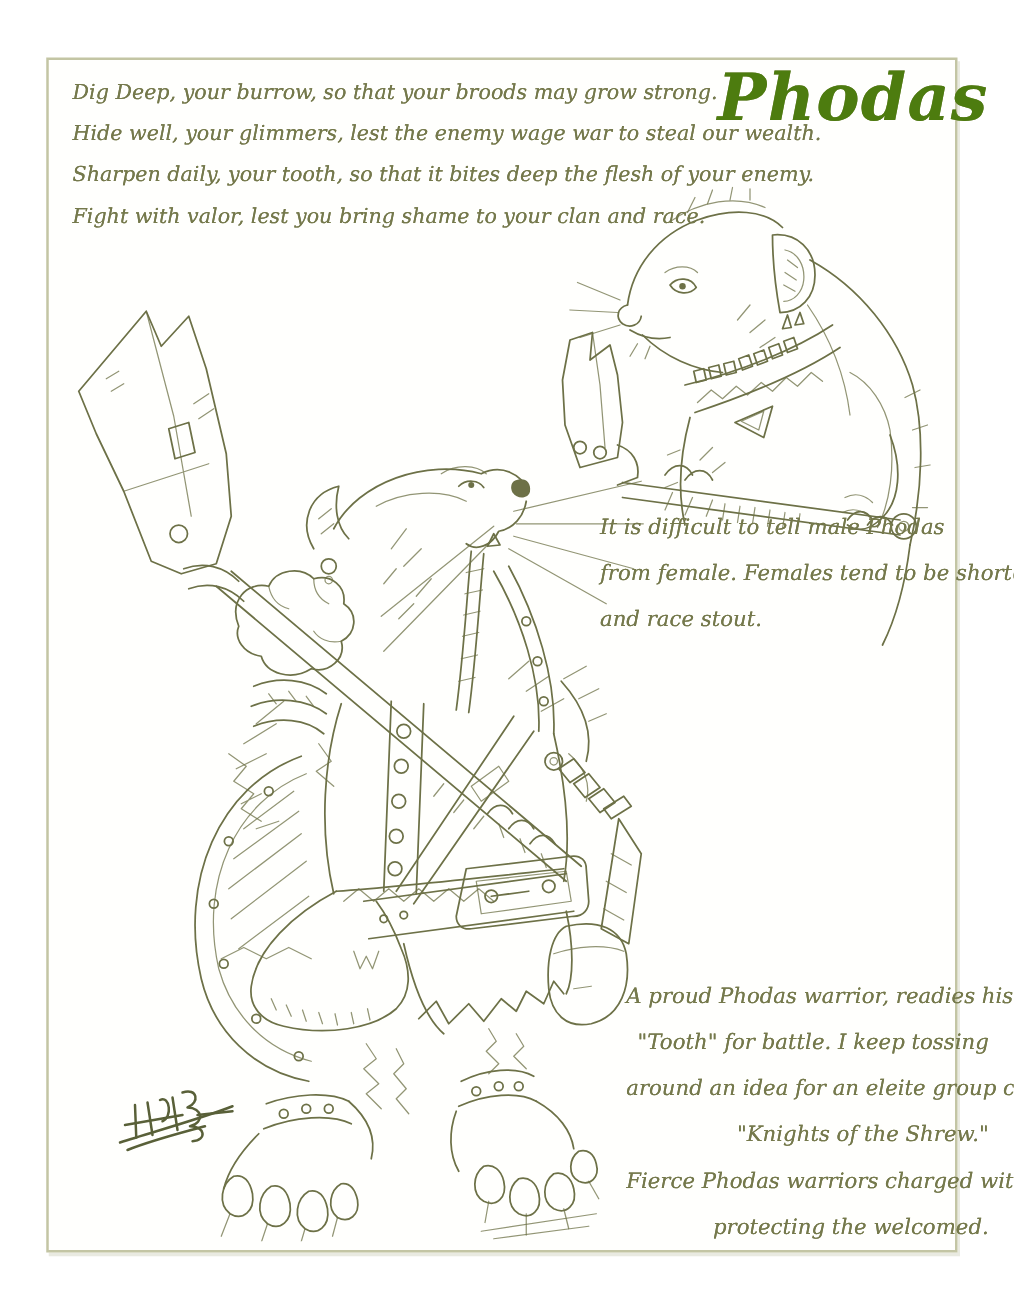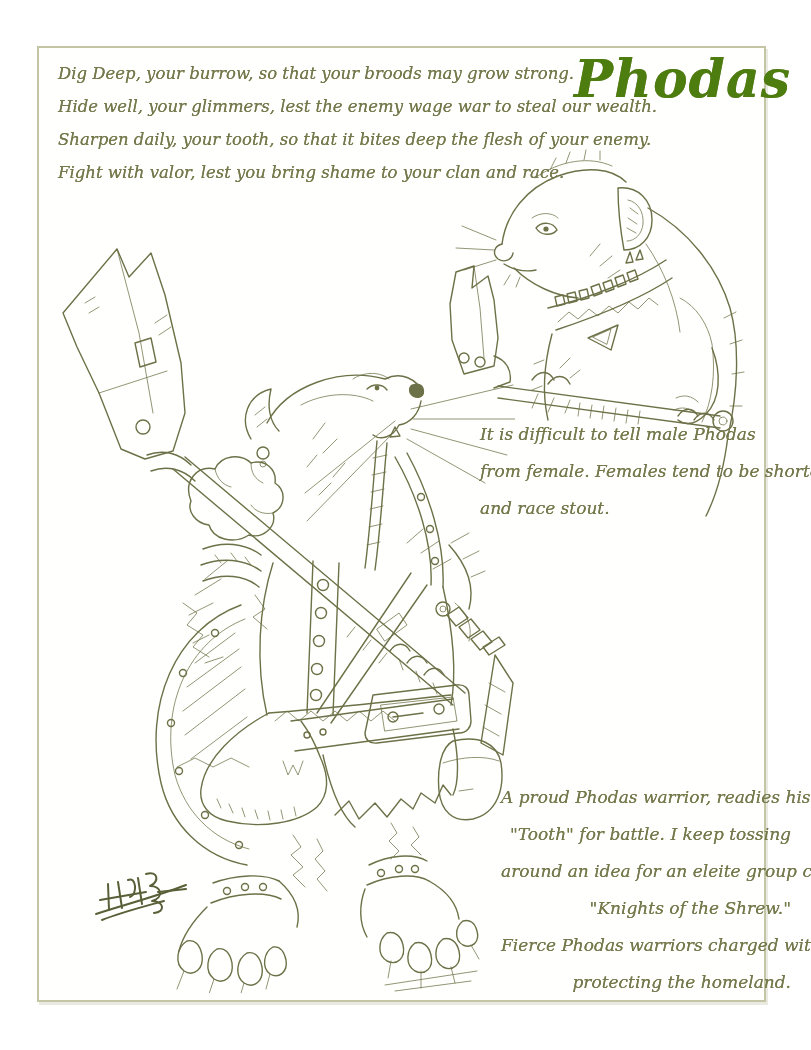--- a/index.html
+++ b/index.html
@@ -16,21 +16,21 @@
   .creed{
     position:absolute;left:58px;top:57px;width:490px;
     font-size:16.5px;line-height:33px;white-space:nowrap;z-index:3;
   }
   .title{
     position:absolute;left:562px;top:48px;width:205px;text-align:center;
     color:#4d7c0f;font-size:52px;font-weight:bold;font-style:italic;
     letter-spacing:1px;z-index:3;text-shadow:0 0 .5px #8a8e5b;margin-left:12px;
   }
   .caption{position:absolute;font-size:17px;line-height:37px;white-space:nowrap;z-index:3;}
-  .caption-gender{left:480px;top:416px;width:295px;}
+  .caption-gender{left:480px;top:404px;width:295px;}
   .caption-warrior{left:501px;top:779px;width:290px;text-align:right;}
   .sketch{position:absolute;z-index:1;}
   .sketch path,.sketch circle,.sketch polyline,.sketch line,.sketch ellipse{
     fill:none;stroke:#6d7147;stroke-width:1.4;stroke-linecap:round;stroke-linejoin:round;
   }
   .sketch .fillink{fill:#6d7147;stroke:none;}
   .sketch .lt{stroke-width:1;opacity:.75;}
   .sig path{stroke:#596038;stroke-width:2;}
 </style>
 </head>
@@ -245,21 +245,21 @@
     <div>from female.  Females tend to be shorter</div>
     <div>and race stout.</div>
   </div>
 
   <div class="caption caption-warrior ink-text">
     <div>A proud Phodas warrior, readies his</div>
     <div>"Tooth" for battle.  I keep tossing</div>
     <div>around an idea for an eleite group called</div>
     <div>"Knights of the Shrew."</div>
     <div>Fierce Phodas warriors charged with</div>
-    <div>protecting the homeland.</div>
+    <div>protecting the welcomed.</div>
   </div>
 
   <svg class="sketch sig" style="left:88px;top:852px;" width="120" height="75" viewBox="0 0 120 75">
     <path d="M12,48 L58,40"></path>
     <path d="M20,32 L21,58"></path>
     <path d="M30,30 L34,56"></path>
     <path d="M40,28 C48,24 50,42 42,45"></path>
     <path d="M50,26 L54,52"></path>
     <path d="M58,22 C70,18 72,30 62,34 C74,34 76,46 64,49 C76,49 78,60 66,61"></path>
     <path d="M8,62 C32,54 70,44 98,33"></path>

